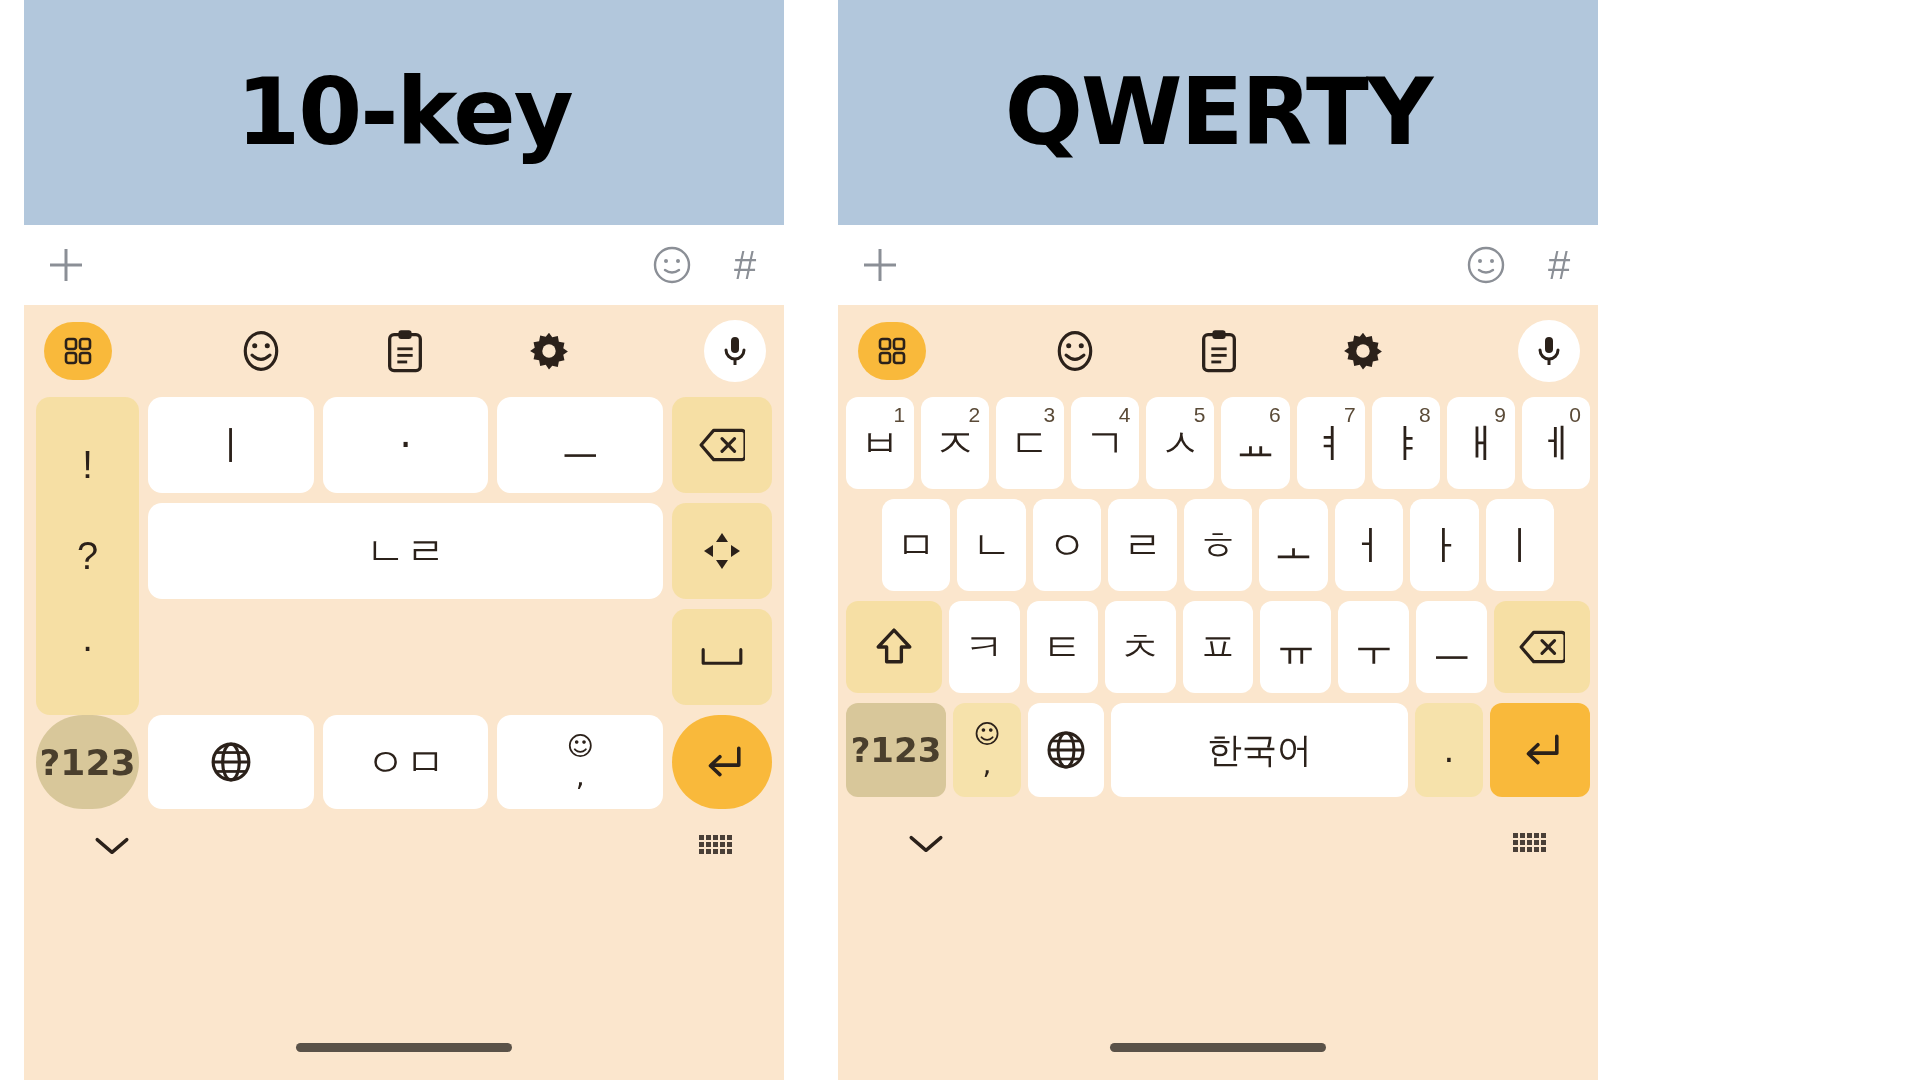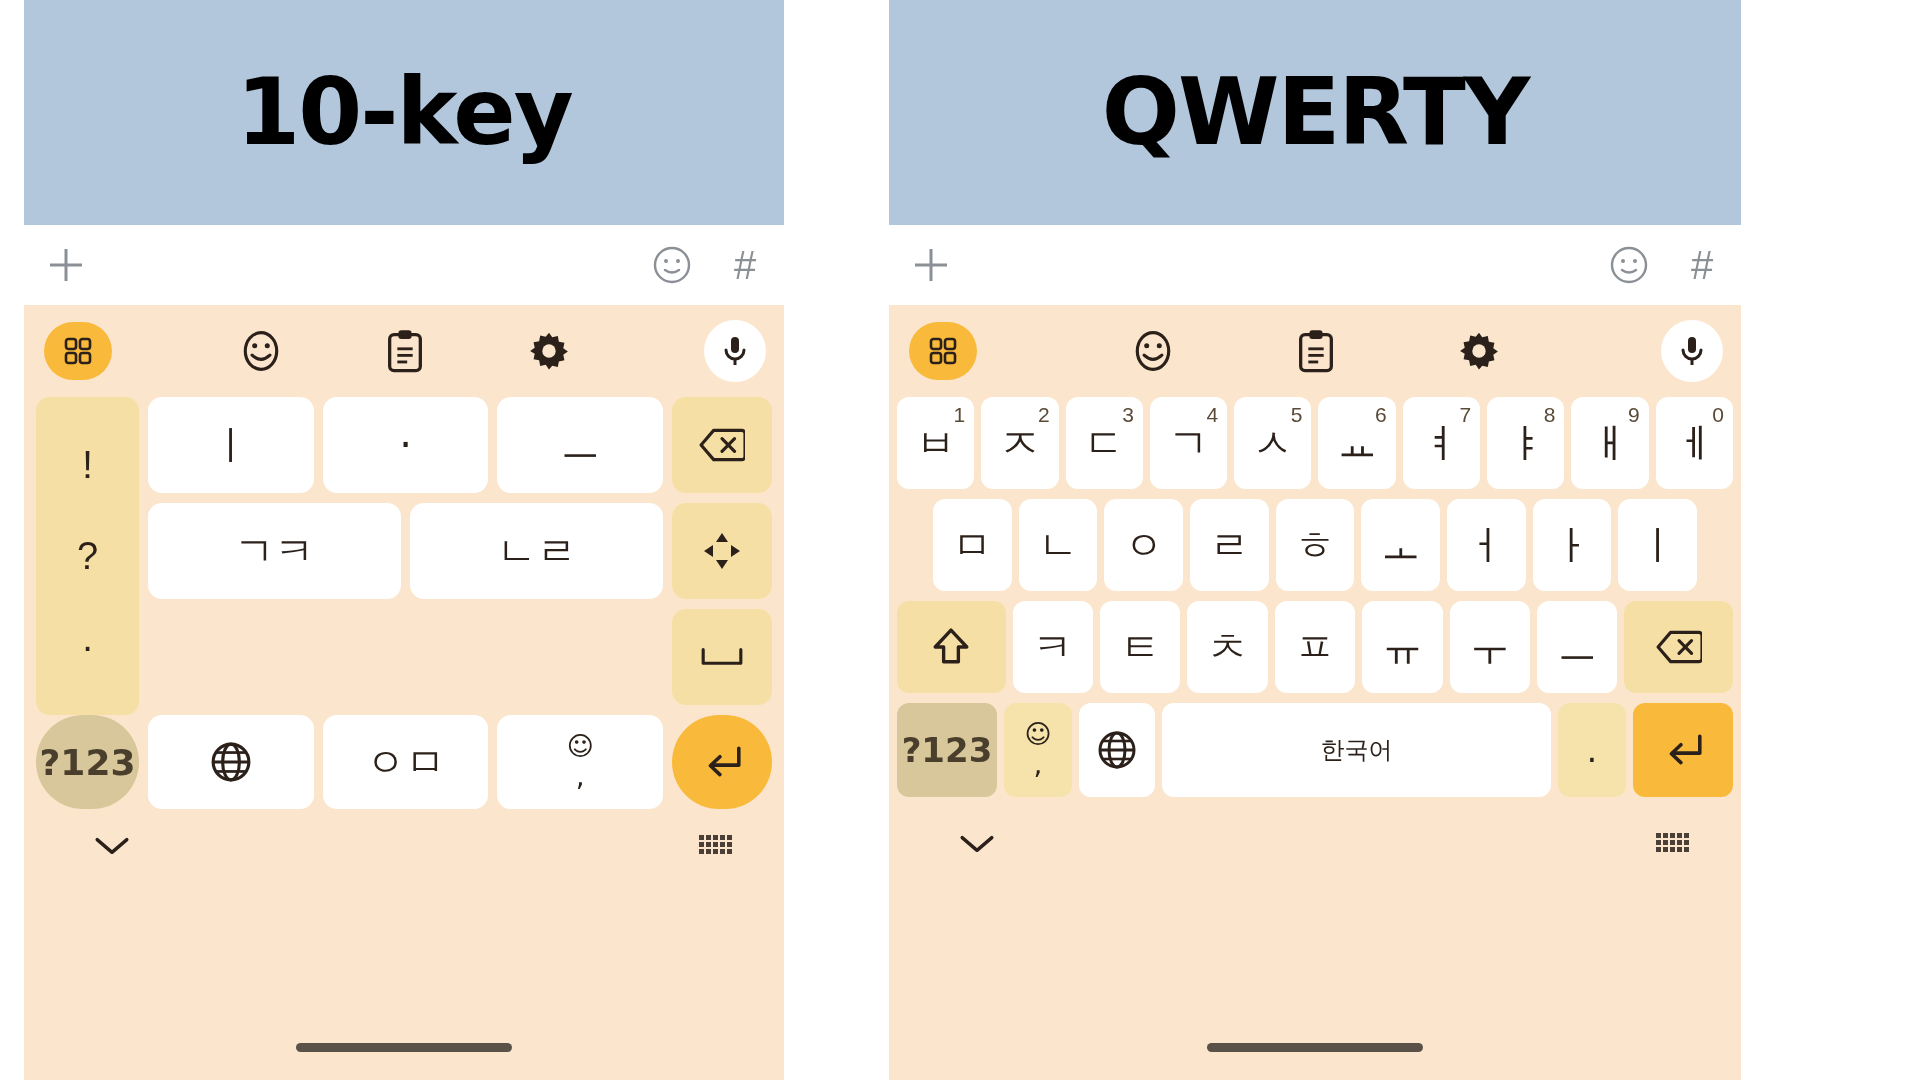--- a/index.html
+++ b/index.html
@@ -7,31 +7,31 @@
   html, body {
     width: 1920px; height: 1080px;
     background: #ffffff;
     font-family: "Liberation Sans", "DejaVu Sans", sans-serif;
     overflow: hidden;
   }
   .stage {
     position: relative;
     width: 1920px; height: 1080px;
     display: flex;
-    gap: 16px;
+    gap: 0px;
   }
 
   
   .panel {
     position: relative;
     display: flex;
     flex-direction: column;
   }
   .panel--left  { width: 760px; margin-left: 24px; }
-  .panel--right { width: 852px; margin-left: 89px; }
+  .panel--right { width: 760px; margin-left: 54px; }
 
   
   .banner {
     height: 225px;
     background: #b2c7dc;
     display: flex;
     align-items: center;
     justify-content: center;
   }
   .banner__title {
@@ -162,21 +162,21 @@
   .qrow2 .key { flex: 1 1 0; height: 92px; border-radius: 12px; }
   .qrow3 { display: flex; gap: 7px; padding: 0 8px; }
   .qrow3 .key { flex: 1 1 0; height: 92px; border-radius: 12px; }
   .qrow3 .key--fn { flex: 1.35 1 0; }
   .qrow4 { display: flex; gap: 7px; padding: 0 8px; }
   .qrow4 .key { height: 94px; border-radius: 12px; }
   .qk-123    { width: 100px; border-radius: 999px; background:#d8c79a;
                font-size: 34px; font-weight: 600; color:#4a3f2d; }
   .qk-emoji  { width: 68px; background:#f6e2ab; }
   .qk-globe  { width: 76px; }
-  .qk-space  { flex: 1 1 auto; font-size: 24px; }
+  .qk-space  { flex: 1 1 auto; font-size: 35px; }
   .qk-period { width: 68px; background:#f6e2ab; font-size: 34px; }
   .qk-enter  { width: 100px; border-radius: 999px; background:#f9b93b; }
 
   
   .kbfoot {
     flex: 1 1 auto;
     display: flex;
     align-items: flex-start;
     justify-content: space-between;
     padding: 26px 52px 0 70px;
@@ -295,21 +295,20 @@
           </div>
         </div>
 
         <div class="tenkey__main">
           <div class="row">
             <div class="key">ㅣ</div>
             <div class="key">·</div>
             <div class="key">ㅡ</div>
           </div>
           <div class="row">
-            <div class="key">ㄱㅋ</div>
             <div class="key">ㄴㄹ</div>
           </div>
         </div>
 
         <div class="tenkey__col-right">
           <div class="key key--fn">
             <svg viewBox="0 0 44 32" width="46" height="34">
               <path d="M14 2 L41 2 a3 3 0 0 1 3 3 L44 27 a3 3 0 0 1 -3 3 L14 30 L2 16 Z" fill="none" stroke="#2b211a" stroke-width="3" stroke-linejoin="round"></path>
               <line x1="22" y1="10" x2="34" y2="22" stroke="#2b211a" stroke-width="3" stroke-linecap="round"></line>
               <line x1="34" y1="10" x2="22" y2="22" stroke="#2b211a" stroke-width="3" stroke-linecap="round"></line>

